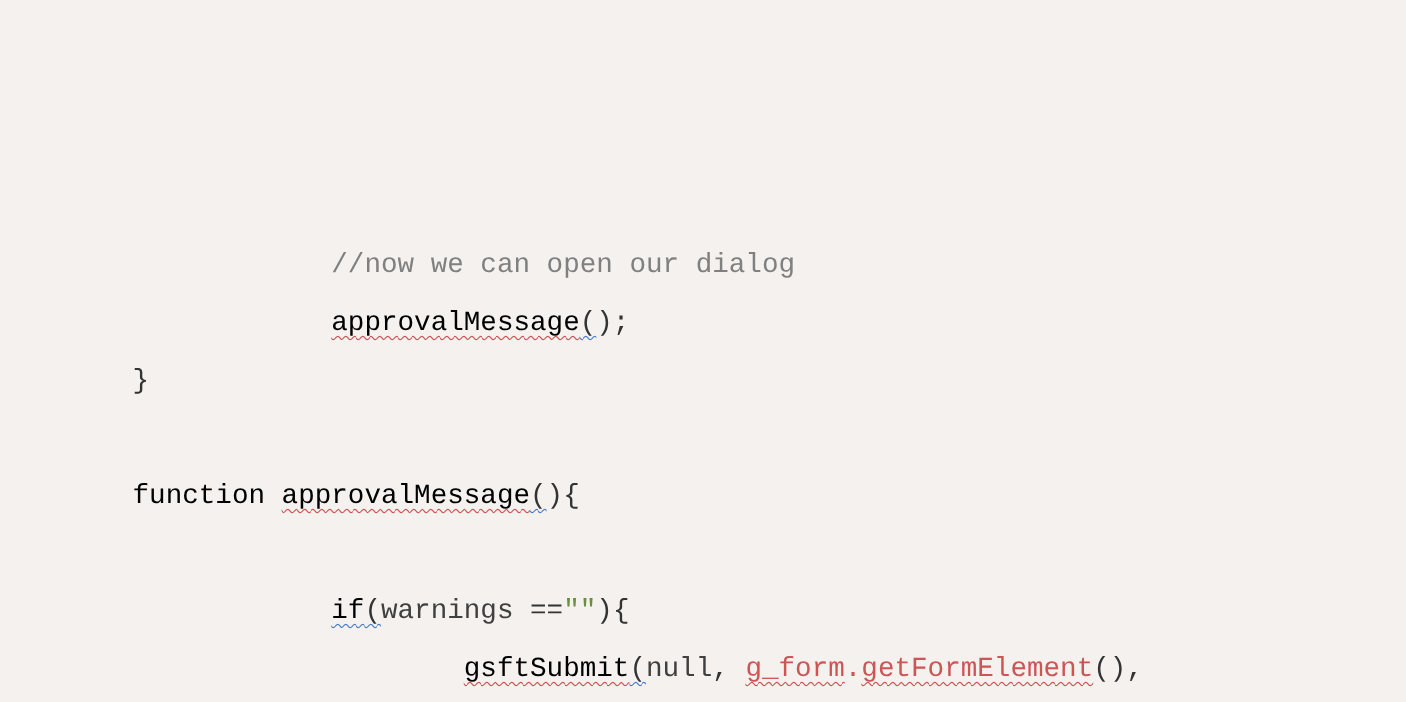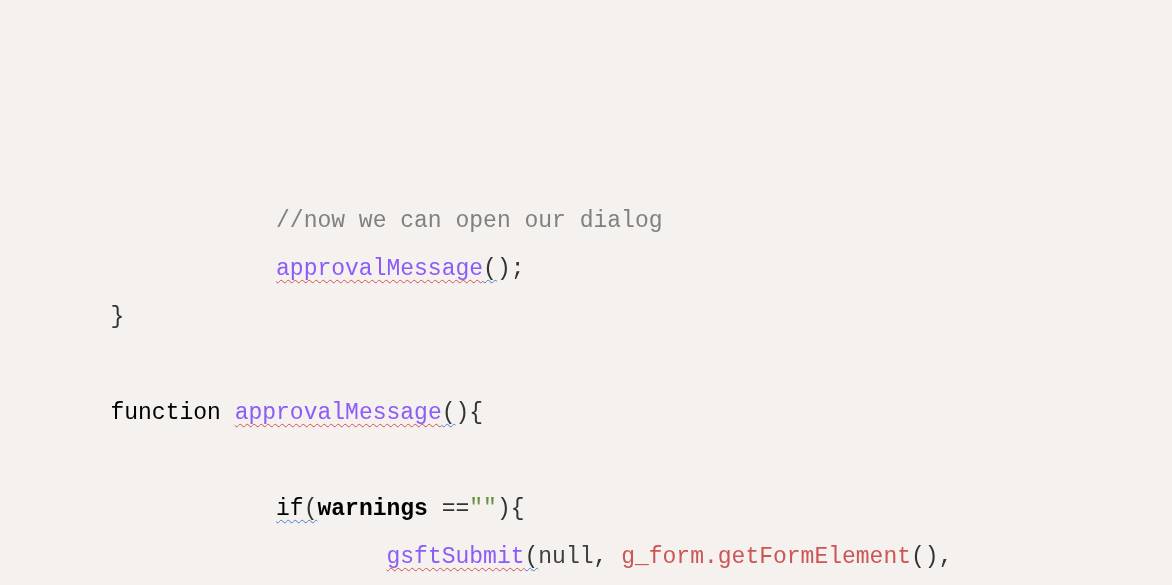--- a/index.html
+++ b/index.html
@@ -23,43 +23,43 @@
       height: 48px;
       display: block;
     }
     .comment {
       color: #808080;
     }
     .keyword {
       color: #000000;
     }
     .function-name {
-      color: #8b5cf6;
+      color: #000000;
       text-decoration: underline;
       text-decoration-style: wavy;
       text-decoration-color: #c55;
       text-decoration-thickness: 1px;
       text-underline-offset: 4px;
     }
     .spell-blue {
       text-decoration: underline;
       text-decoration-style: wavy;
       text-decoration-color: #4a7fc7;
       text-decoration-thickness: 1px;
       text-underline-offset: 4px;
     }
     .punct {
       color: #333;
     }
     .identifier {
-      color: #000000;
-      font-weight: bold;
+      color: #404040;
     }
     .method-call {
       color: #c55;
+      text-decoration: underline;
       text-decoration-style: wavy;
       text-decoration-color: #c55;
       text-decoration-thickness: 1px;
       text-underline-offset: 4px;
     }
     .string {
       color: #6a8f3f;
     }
     .dot-red {
       color: #c55;

